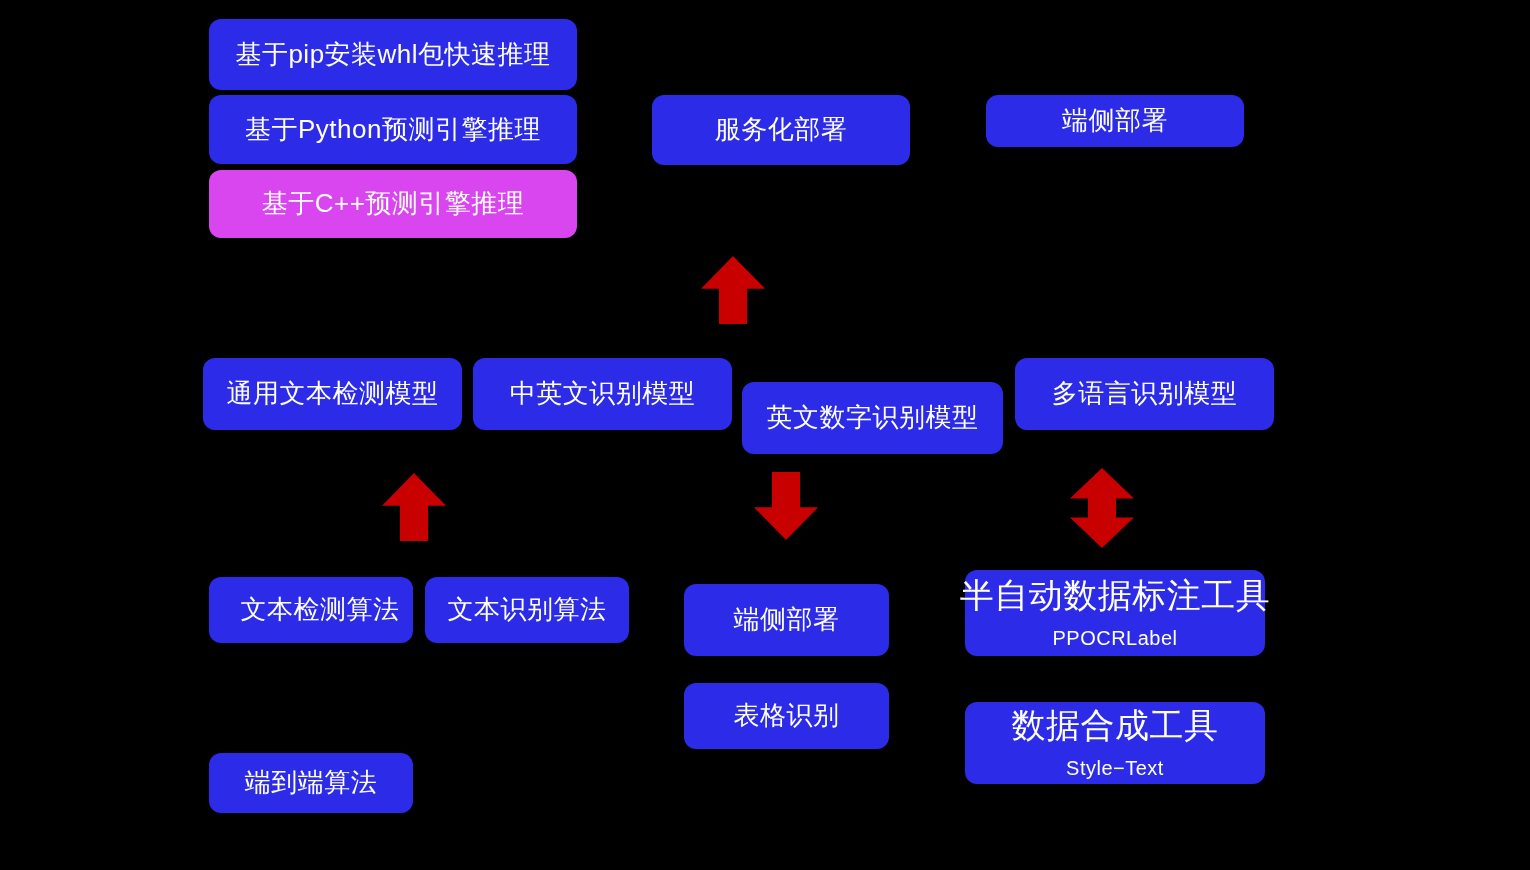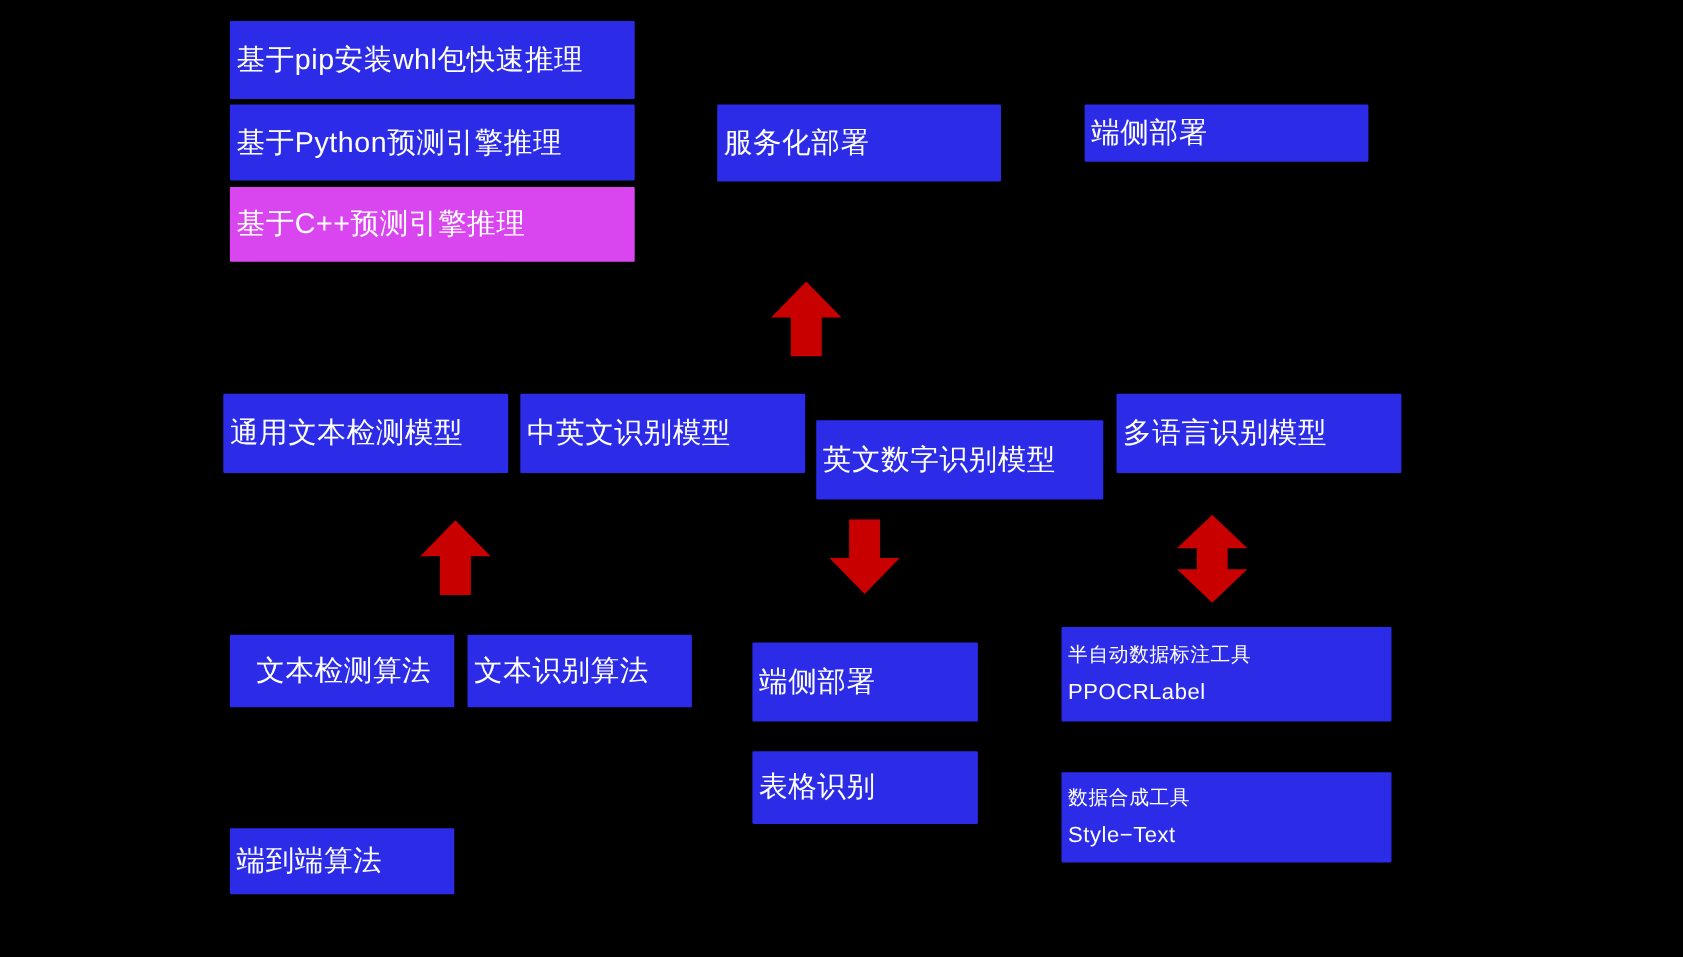--- a/index.html
+++ b/index.html
@@ -11,42 +11,42 @@
     position: relative;
     width: 1530px;
     height: 870px;
     background: #000000;
     overflow: hidden;
     font-family: "Liberation Sans", "DejaVu Sans", sans-serif;
   }
   .node {
     position: absolute;
     background: #2B2BE8;
-    border-radius: 1px;
+    border-radius: 12px;
     color: #FFFFFF;
     display: flex;
     flex-direction: column;
-    align-items: flex-start;
+    align-items: center;
     justify-content: center;
     text-align: center;
     line-height: 1.15;
     box-sizing: border-box;
     padding: 2px 6px;
     letter-spacing: 0.5px;
   }
   .node .line1 {
     font-size: 26px;
     white-space: nowrap;
   }
   .node .line2 {
     font-size: 20px;
     white-space: nowrap;
     margin-top: 12px;
   }
-  .node.two-line .line1 { font-size: 18px; font-family: Liberation Serif, serif; }
+  .node.two-line .line1 { font-size: 34px; font-family: Liberation Serif, serif; }
   .arrow {
     position: absolute;
   }
   .arrow svg { display: block; }
 </style>
 </head>
 <body>
 
 <div id="canvas">
     <div class="node" style="left: 209px; top: 19px; width: 368px; height: 71px; background: rgb(43, 43, 232); color: rgb(255, 255, 255);">

